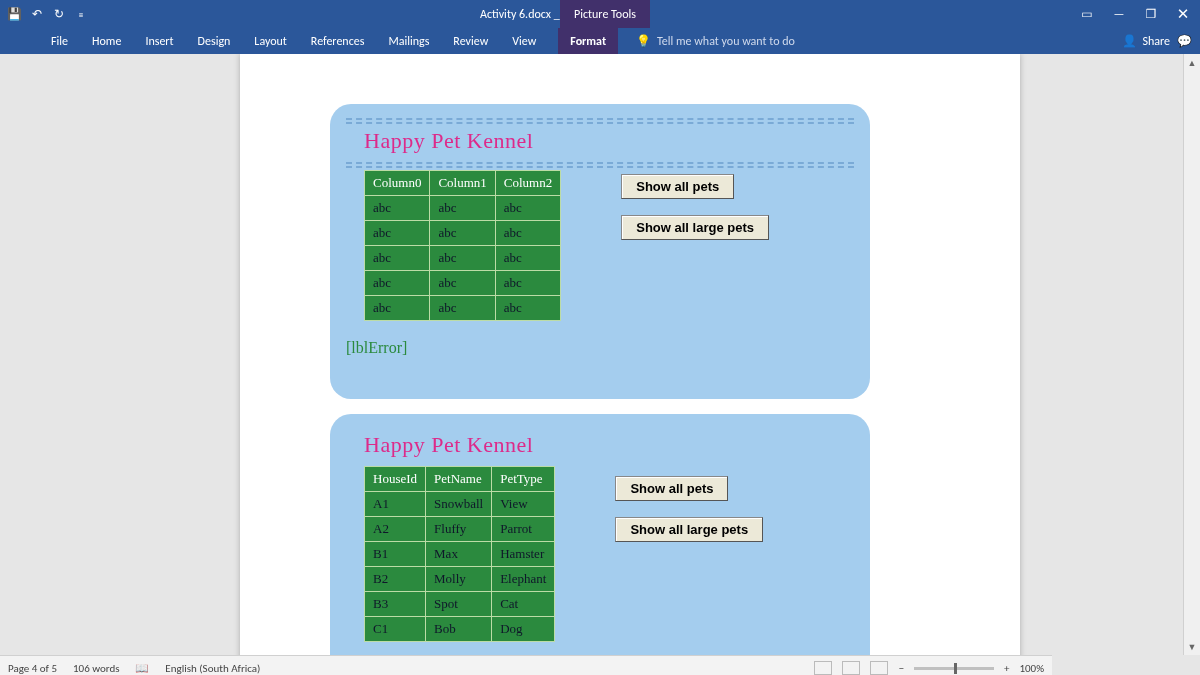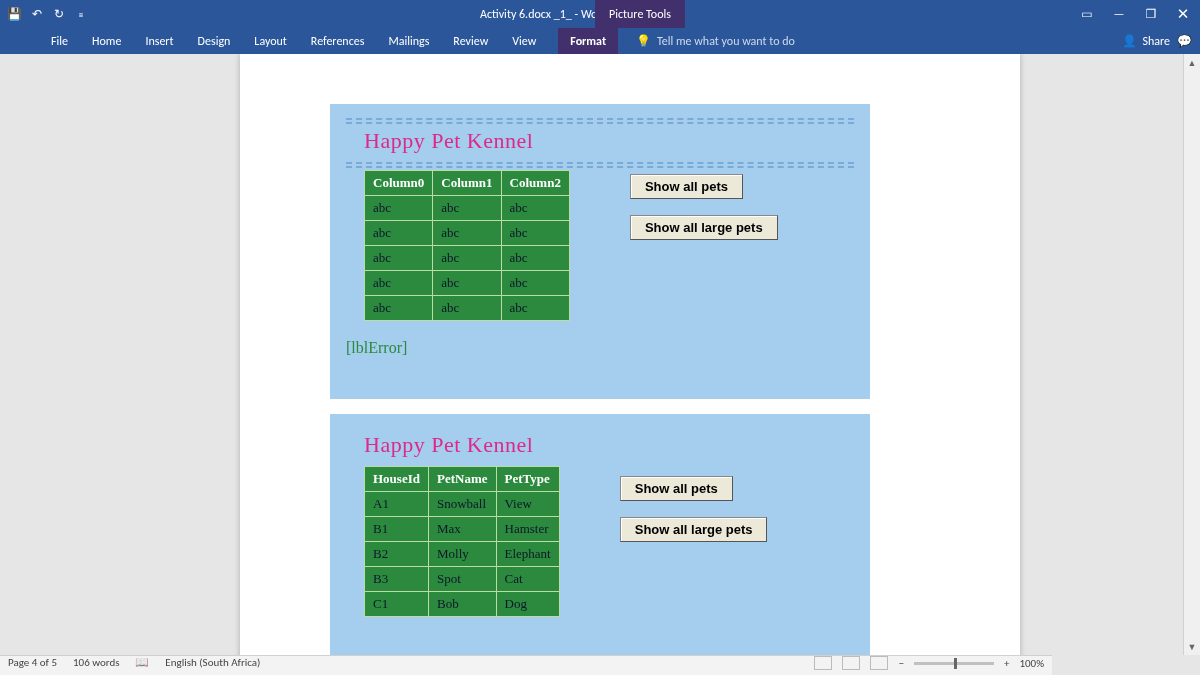--- a/index.html
+++ b/index.html
@@ -1,47 +1,47 @@
 <!DOCTYPE html>
 <html><head>
 <meta charset="utf-8">
 <style>
 * { margin:0; padding:0; box-sizing:border-box; font-family:"Segoe UI",Calibri,sans-serif; }
 body { width:1200px; height:675px; background:#e6e6e6; overflow:hidden; position:relative; }
 .titlebar { height:28px; background:#2b579a; color:#fff; display:flex; align-items:center; font-size:12px; position:relative; }
 .tb-left { display:flex; align-items:center; gap:8px; padding-left:8px; }
 .tb-ico { width:14px; height:14px; display:inline-flex; align-items:center; justify-content:center; font-size:12px; color:#fff; }
 .tb-title { position:absolute; left:50%; transform:translateX(-120px); }
-.tb-ptools { position:absolute; left:595px; top:0; height:28px; display:flex; align-items:center; padding:0 14px; background:#41306b; }
+.tb-ptools { position:absolute; left:560px; top:0; height:28px; display:flex; align-items:center; padding:0 14px; background:#41306b; }
 .tb-right { position:absolute; right:0; display:flex; align-items:center; gap:18px; padding-right:10px; }
 .tb-right .xbtn { font-size:15px; }
 .ribbon { height:26px; background:#2b579a; color:#fff; display:flex; align-items:center; font-size:12px; position:relative;padding-left:39px; }
 .ribbon .tab { padding:0 12px; height:26px; display:flex; align-items:center; cursor:pointer; }
 .ribbon .tab.context { background:#41306b; margin-left:10px;font-weight:bold; }
 .ribbon .tell { margin-left:18px; color:#cfd9ec; display:flex; align-items:center; gap:6px; }
 .ribbon .share { position:absolute; right:30px; display:flex; align-items:center; gap:5px; }
 .ribbon .comments-ico { position:absolute; right:8px; }
 .doc-area { height:601px; background:#e6e6e6; position:relative; overflow:hidden; }
 .page { position:absolute; left:240px; top:0; width:780px; height:1000px; background:#fff; box-shadow:0 0 6px rgba(0,0,0,.25); }
-.panel { position:absolute; left:90px; width:540px; background:#a4cdee; padding:14px 16px 16px 16px; }
+.panel { position:absolute; left:90px; width:540px; background:#a4cdee; padding:14px 16px 16px 16px;border-radius:21px; }
 .panel1 { top:50px; height:295px; }
 .panel2 { top:360px; height:262px; }
 .hdash { border-top:2px dashed #7aaad6; margin-bottom:2px; }
 .ptitle { font-family:"Times New Roman",serif; font-size:22px; color:#dd2a8a; letter-spacing:.5px; margin:4px 0 8px 18px; }
 .pbody { display:flex; gap:60px; }
 .tbl { border-collapse:collapse; margin-left:18px; }
 .tbl th, .tbl td { border:1px solid #bcdca6; padding:4px 8px; font-family:"Times New Roman",serif; font-size:13px; text-align:left; }
-.tbl th { background:#2b8a3e; color:#fff; font-weight:bold; }
+.tbl th { background:#2b8a3e; color:#fff; font-weight:normal; }
 .tbl td { background:#2b8a3e; color:#0f172a; }
 .tbl1 th,.tbl1 td { width:60px; }
 .btnwide { display:block; background:#ece9d8; border:1px solid #888; border-right-color:#555; border-bottom-color:#555; font-family:Verdana,Geneva,sans-serif; font-weight:bold; font-size:13px; padding:4px 14px; margin-bottom:16px; box-shadow:inset 1px 1px 0 #fff;text-align:right; }
 .lblerr { font-family:"Times New Roman",serif; color:#2b8a3e; font-size:16px; margin-top:18px; }
 .scroll-v { position:absolute; right:0; top:0; width:17px; height:100%; background:#f0f0f0; border-left:1px solid #d0d0d0; }
 .scroll-v .arr { height:17px; display:flex; align-items:center; justify-content:center; color:#666; font-size:9px; }
-.statusbar { position:absolute; bottom:0; left:0; width:1052px; height:20px; background:#f3f3f3; border-top:1px solid #d0d0d0; display:flex; align-items:flex-start; font-size:11px; color:#444; }
+.statusbar { position:absolute; bottom:0; left:0; width:1052px; height:20px; background:#f3f3f3; border-top:1px solid #d0d0d0; display:flex; align-items:flex-end; font-size:11px; color:#444; }
 .statusbar .sl { padding:0 8px; }
 .statusbar .sr { position:absolute; right:8px; display:flex; align-items:center; gap:10px; }
 .zslider { width:80px; height:3px; background:#c0c0c0; position:relative; }
 .zslider .thumb { position:absolute; left:50%; top:-4px; width:3px; height:11px; background:#666; }
 .vbtn { width:18px; height:14px; border:1px solid #bbb; display:inline-block; }
 </style>
 </head>
 <body>
 
 <div class="titlebar">
@@ -143,20 +143,25 @@
           <tbody>
               <tr>
                 <th>HouseId</th>
                 <th>PetName</th>
                 <th>PetType</th>
               </tr>
           <tr>
                 <td>A1</td>
                 <td>Snowball</td>
                 <td>View</td>
+              </tr>
+          <tr>
+                <td>A2</td>
+                <td>Fluffy</td>
+                <td>Parrot</td>
               </tr>
           <tr>
                 <td>B1</td>
                 <td>Max</td>
                 <td>Hamster</td>
               </tr>
           <tr>
                 <td>B2</td>
                 <td>Molly</td>
                 <td>Elephant</td>

